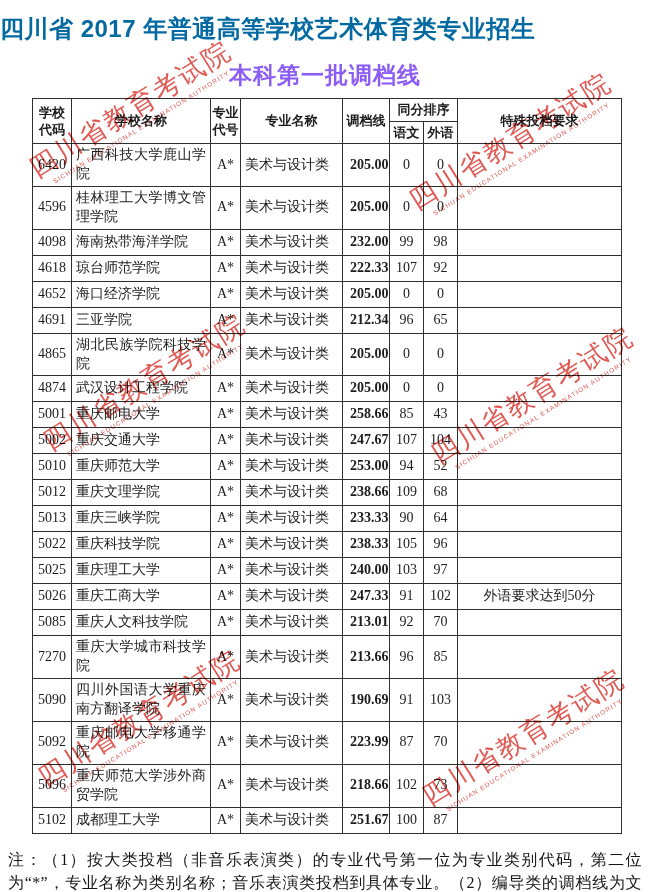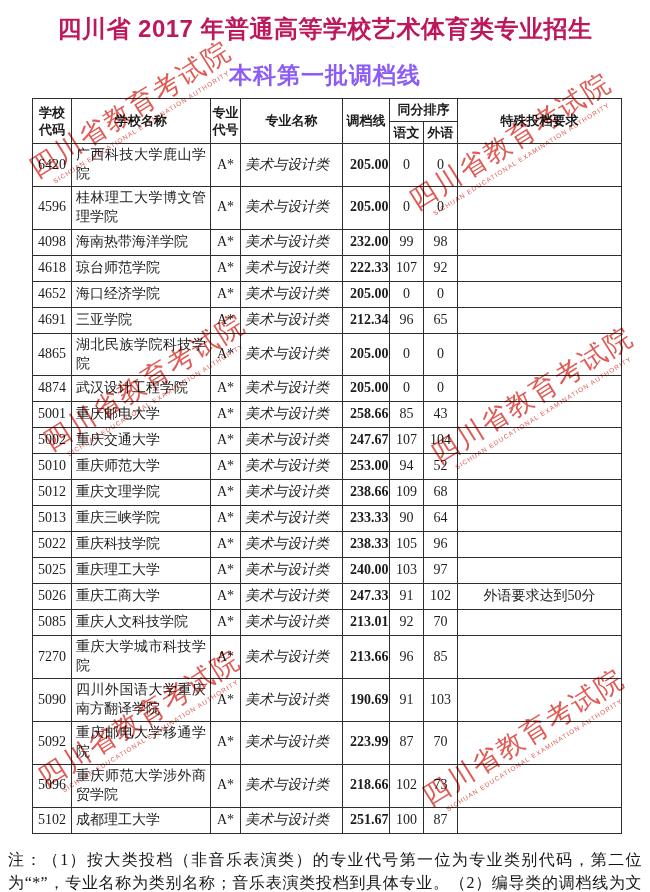--- a/index.html
+++ b/index.html
@@ -9,25 +9,25 @@
     position:relative;
     overflow:hidden;
     font-family:"Liberation Serif", serif;
     color:#1c1c1c;
   }
   .page { position:relative; width:650px; height:892px; }
 
   
   .title-1 {
     margin:13px 0 0 0;
-    text-align:center;
+    text-align:left;
     font-family:"Liberation Sans", sans-serif;
     font-size:24px; font-weight:bold;
     letter-spacing:0.5px;
-    color:#be185d;
+    color:#0369a1;
   }
   .title-2 {
     margin:15px 0 7px 0;
     text-align:center;
     font-family:"Liberation Sans", sans-serif;
     font-size:23px; font-weight:bold;
     letter-spacing:1px;
     color:#8b5cf6;
   }
 
@@ -49,21 +49,21 @@
     line-height:1.35;
   }
   .score-table td {
     font-size:14px; padding:2px 4px;
     line-height:1.35;
   }
   .score-table tbody tr { height:26px; }
   td.c-code   { text-align:center; padding:2px 1px; }
   td.c-name   { text-align:justify; }
   td.c-mcode  { text-align:center; padding:2px 0; font-family:"Liberation Serif",serif; }
-  td.c-mname  { text-align:left;font-style:italic; }
+  td.c-mname  { text-align:left; }
   td.c-score  { text-align:center; font-weight:bold; padding:2px 7px; }
   td.c-num    { text-align:center; padding:2px 1px; }
   td.c-spec   { text-align:center; }
 
   
   .footnote {
     margin:14px 8px 0 8px;
     font-size:16px;
     line-height:1.45;
     letter-spacing:0.4px;

